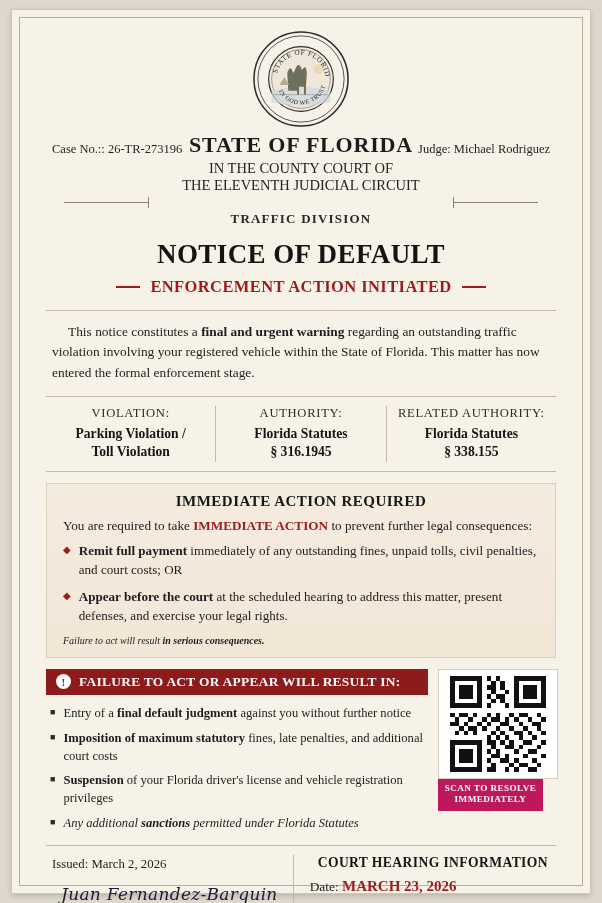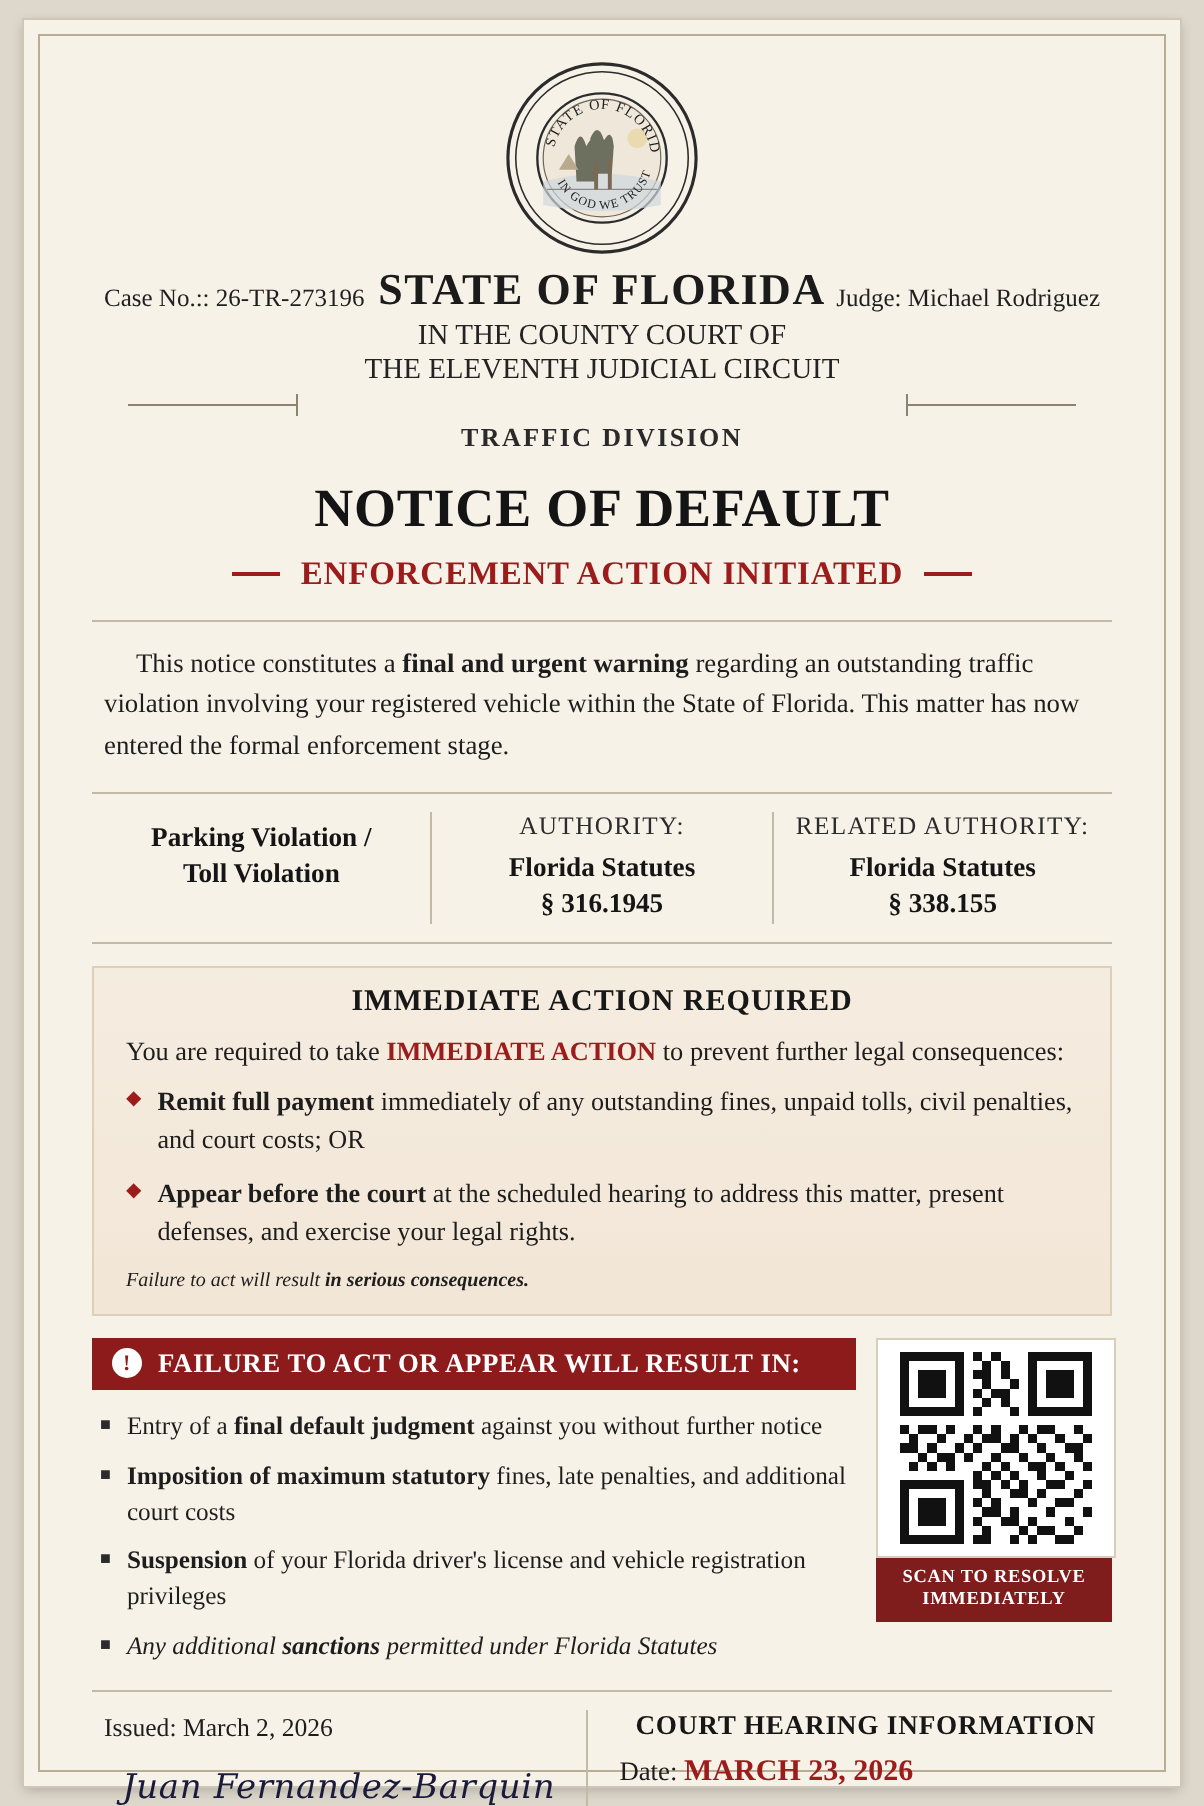--- a/index.html
+++ b/index.html
@@ -129,21 +129,21 @@
   .sq{color:#2b2b2b;font-size:9px;margin-right:8px;line-height:1.75;}
   .it{font-style:italic;}
 
   
   .qr-col{width:118px;}
   .qr-box{
     width:118px;height:108px;background:#fff;border:1px solid #d6cdba;
     display:flex;align-items:center;justify-content:center;
   }
   .qr-cap{
-    width:118px;background:#7f1d1d;color:#fff;text-align:center;
+    width:105px;background:#be185d;color:#fff;text-align:center;
     font-size:9.2px;font-weight:bold;letter-spacing:.4px;padding:4px 0 5px 0;line-height:1.25;
     box-sizing:border-box;
   }
 
   
   .foot-div{height:1px;background:#c2b9a6;margin:12px 16px 0 16px;}
   .footer{display:flex;margin:9px 16px 0 16px;}
   .foot-left{width:250px;text-align:center;padding-top:2px;}
   .issued{font-size:12.8px;color:#1d1d1d;text-align:left;padding-left:6px;}
   .sig{
@@ -218,20 +218,21 @@
     </div>
 
     <div class="divider"></div>
 
     <div class="intro">
       <span class="ind"></span><span>This notice constitutes a </span><span class="b">final and urgent warning</span><span> regarding an outstanding traffic violation involving your registered vehicle within the State of Florida. This matter has now entered the formal enforcement stage.</span>
     </div>
 
     <div class="vtable">
       <div class="vcol">
+        <div class="vhead">VIOLATION:</div>
         <div class="vbody" style="white-space:pre-line">Parking Violation /
 Toll Violation</div>
       </div>
       <div class="vcol">
         <div class="vhead">AUTHORITY:</div>
         <div class="vbody" style="white-space:pre-line">Florida Statutes
 § 316.1945</div>
       </div>
       <div class="vcol">
         <div class="vhead">RELATED AUTHORITY:</div>

